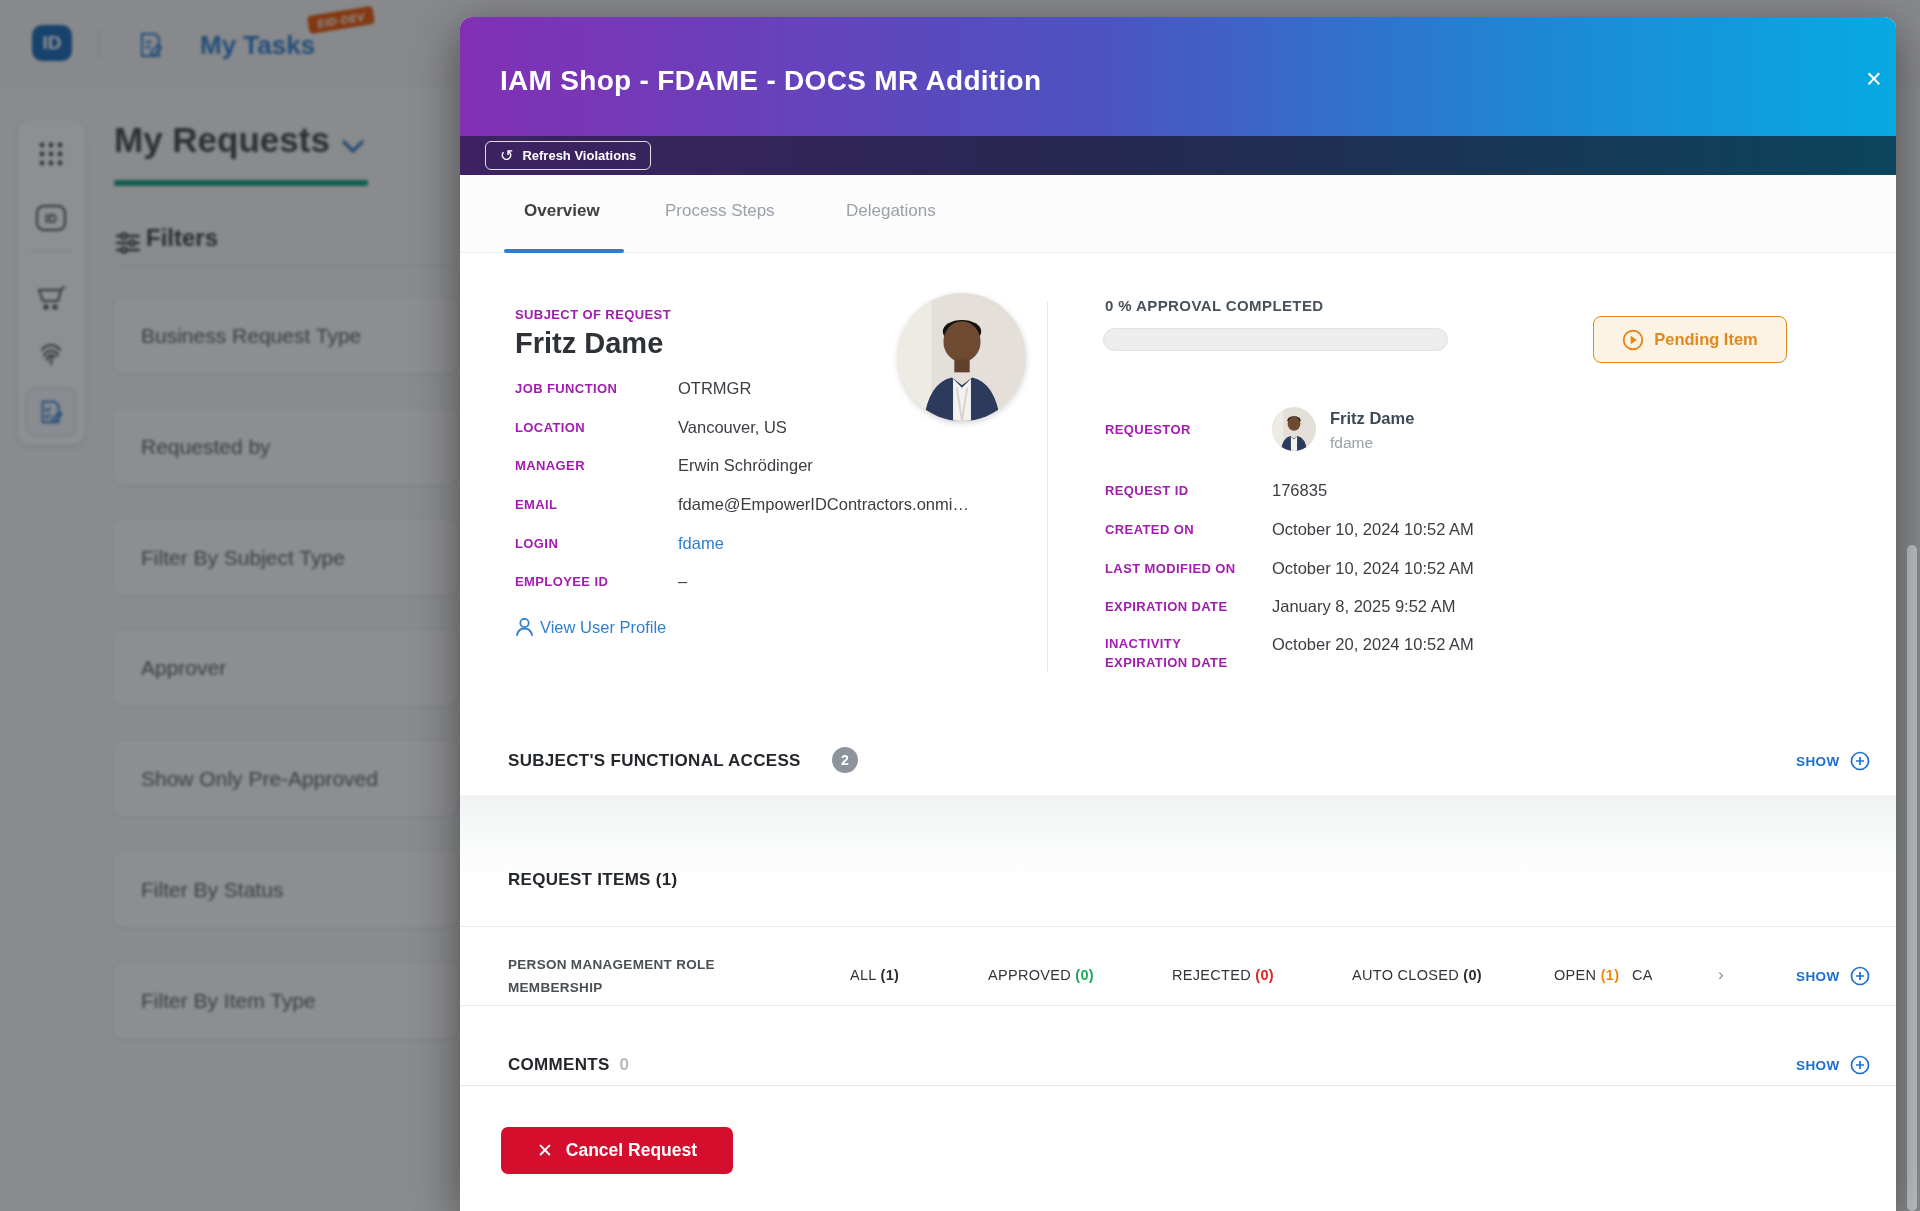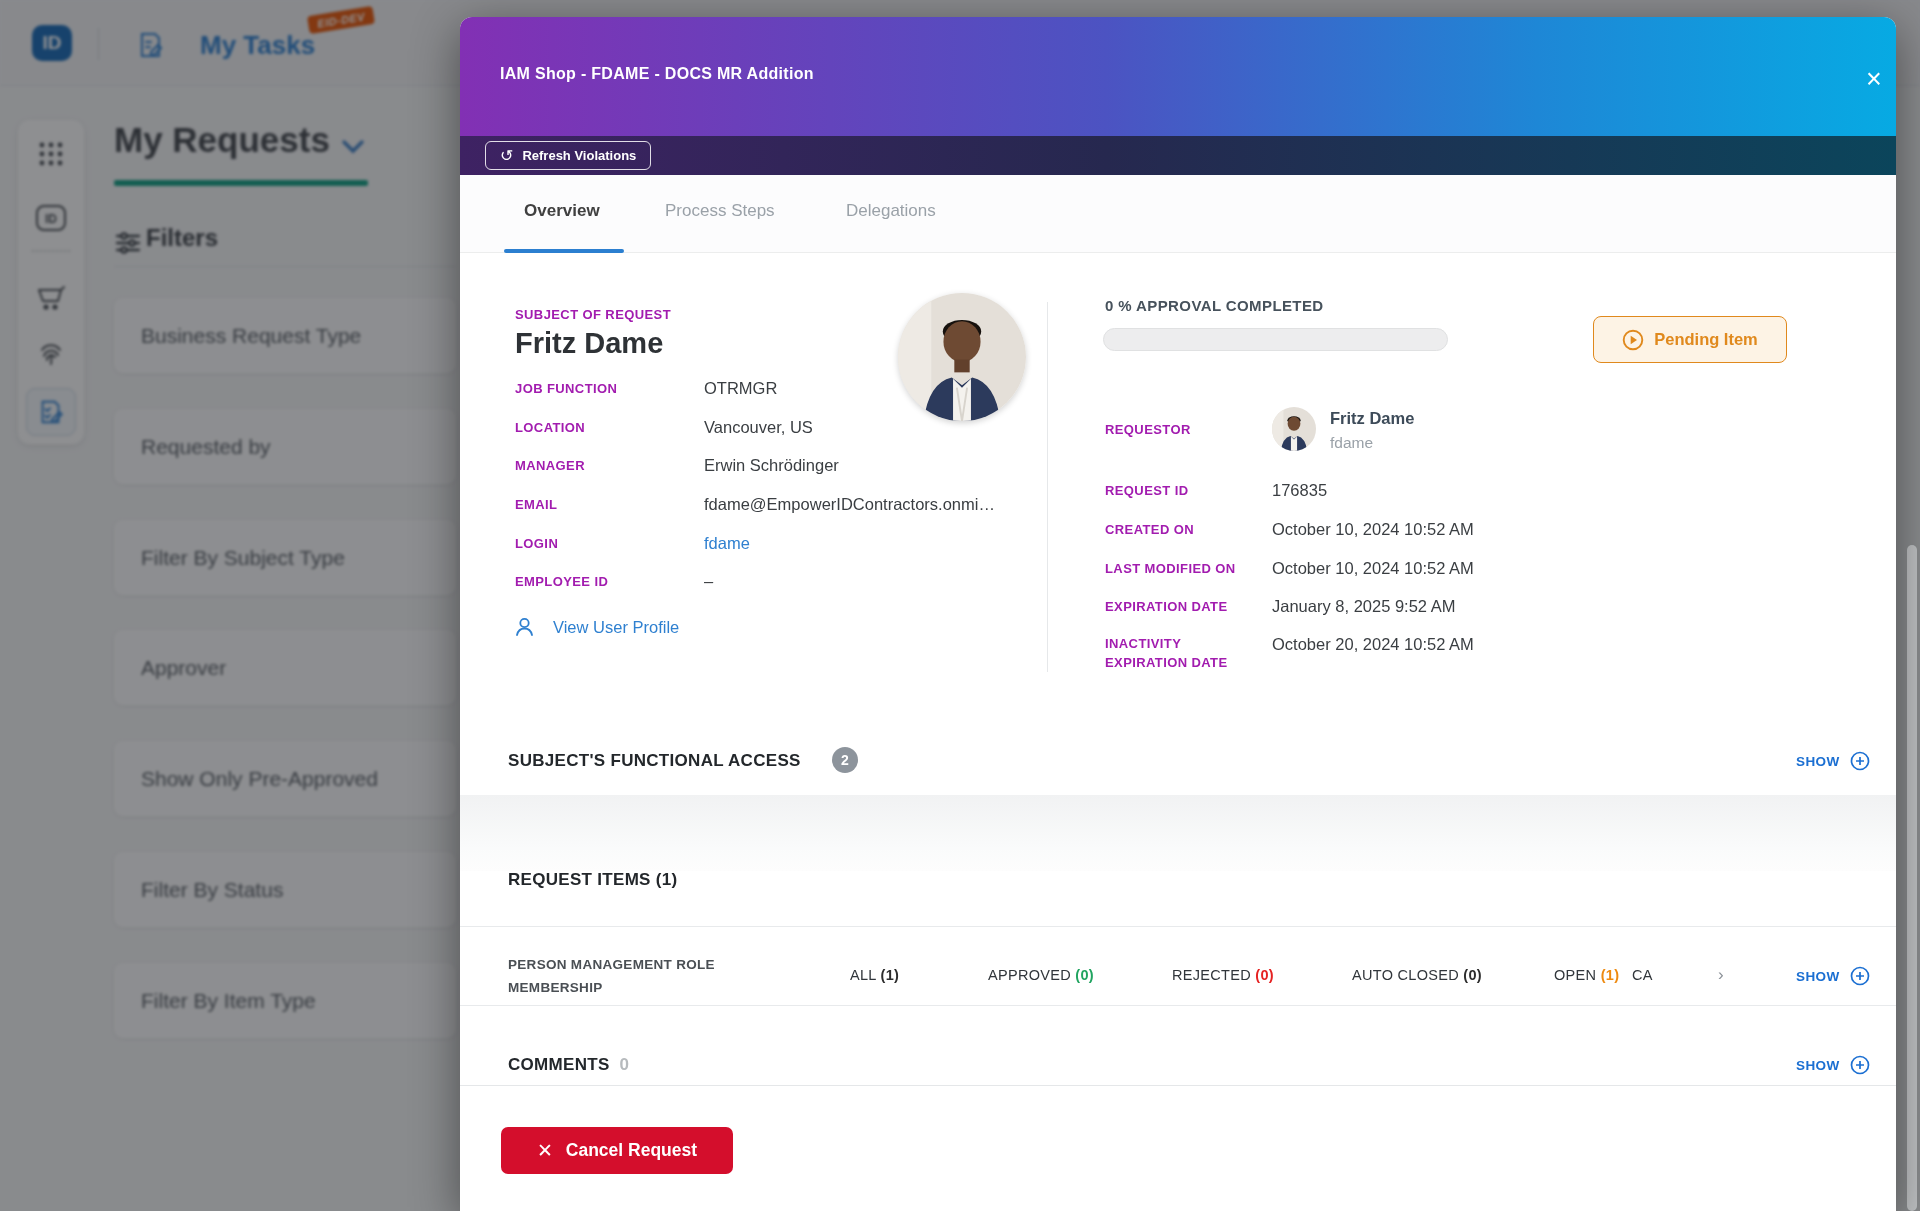--- a/index.html
+++ b/index.html
@@ -38,49 +38,49 @@
 
   .overlay { position:absolute; inset:0; background:rgba(18,20,24,.47); }
 
   .scroll-thumb { position:absolute; right:3px; top:545px; width:10px; height:666px; border-radius:5px; background:rgba(235,238,240,.55); }
 
   
   .modal { position:absolute; left:460px; top:17px; width:1436px; height:1194px; background:#fff;
     border-radius:12px 12px 0 0; box-shadow:0 12px 48px rgba(0,0,0,.45); overflow:hidden; }
   .modal-header { position:absolute; left:0; top:0; width:100%; height:119px;
     background:linear-gradient(90deg,#8230b4 0%,#4c53c2 45%,#1e87d6 75%,#07aae3 100%); }
-  .modal-title { position:absolute; left:40px; top:48px; color:#fff; font-size:16px; font-weight:bold; letter-spacing:.3px; }
+  .modal-title { position:absolute; left:40px; top:48px; color:#fff; font-size:28px; font-weight:bold; letter-spacing:.3px; }
   .modal-close { position:absolute; left:1396px; top:44px; width:36px; height:36px; color:#fff; font-size:27px;
     display:flex; align-items:center; justify-content:center; cursor:pointer; font-weight:300; }
 
   .violations-bar { position:absolute; left:0; top:119px; width:100%; height:39px;
     background:linear-gradient(90deg,#3e2263 0%,#26284f 45%,#0b455b 100%); }
   .refresh-btn { position:absolute; left:25px; top:5px; height:29px; border:1px solid rgba(255,255,255,.85); border-radius:6px;
     color:#fff; font-size:13px; font-weight:bold; display:flex; align-items:center; gap:9px; padding:0 14px; background:transparent; cursor:pointer; }
   .refresh-glyph { font-size:16px; line-height:1; font-weight:normal; }
 
   .tabs-row { position:absolute; left:0; top:158px; width:100%; height:78px; background:#fcfcfd; border-bottom:1px solid #eceded; }
   .tab { position:absolute; top:26px; font-size:17px; color:#9aa1a8; cursor:pointer; }
   .tab.active { color:#404040; font-weight:bold; }
   .tab-underline { position:absolute; left:44px; top:74px; width:120px; height:4px; background:#2b7fd0; border-radius:2px; }
 
   .label-sm { font-size:13px; font-weight:bold; color:#a21caf; letter-spacing:.4px; }
   .value-md { font-size:16.5px; color:#3a3e42; }
 
   .subject-label { position:absolute; left:55px; top:290px; }
   .subject-name { position:absolute; left:55px; top:310px; font-size:29px; font-weight:bold; color:#2e3236; }
   .srow-label { position:absolute; left:55px; width:160px; }
-  .srow-value { position:absolute; left:218px;margin-left:26px; }
+  .srow-value { position:absolute; left:218px; }
   .link-blue { color:#2f80d0; cursor:pointer; }
 
   .big-avatar { position:absolute; left:438px; top:276px; width:128px; height:128px; border-radius:50%; overflow:hidden;
     box-shadow:0 2px 6px rgba(0,0,0,.18); }
   .v-divider { position:absolute; left:587px; top:285px; width:1px; height:370px; background:#e6e8ea; }
 
-  .profile-link { position:absolute; left:55px; top:600px; display:flex; align-items:center; gap:19px;
+  .profile-link { position:absolute; left:55px; top:600px; display:flex; align-items:center; gap:6px;
     font-size:16.5px; color:#2f80d0; cursor:pointer; }
 
   .approval-label { position:absolute; left:645px; top:280px; font-size:15px; font-weight:bold; color:#47525c; letter-spacing:.4px; }
   .progress-track { position:absolute; left:643px; top:311px; width:345px; height:23px; background:#ededee;
     border:1px solid #e0e1e2; border-radius:12px; overflow:hidden; }
   .progress-fill { height:100%; background:#2b7fd0; }
 
   .pending-btn { position:absolute; left:1133px; top:299px; width:194px; height:47px; background:#fdf3e5;
     border:1px solid #e0891d; border-radius:8px; color:#e0891d; font-weight:bold; font-size:16.5px;
     display:flex; align-items:center; justify-content:center; gap:10px; cursor:pointer; }

